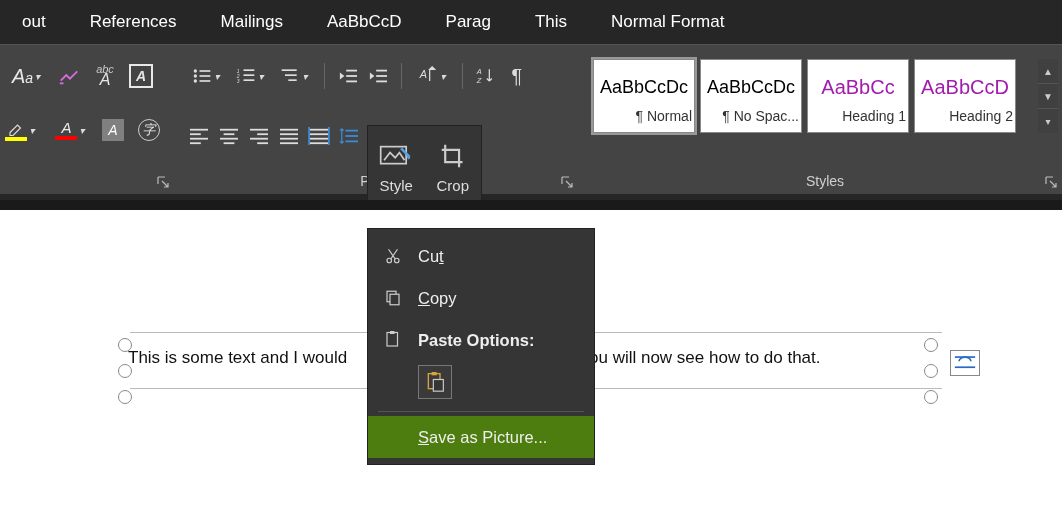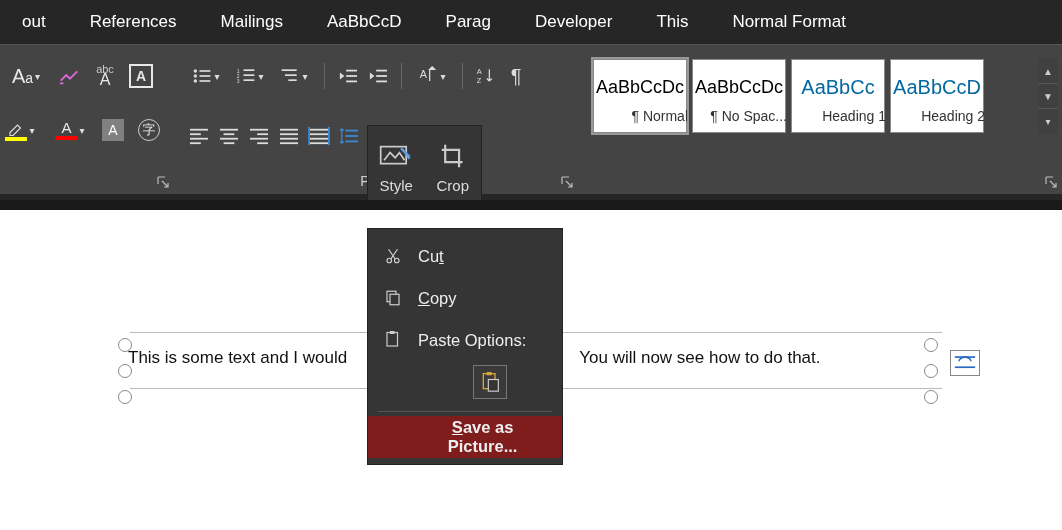--- a/index.html
+++ b/index.html
@@ -20,21 +20,21 @@
   .ribbtn svg { display: block; }
 
   
   .g-font { left: 0; width: 174px; }
   
   .g-para { left: 180; }
   .g-para { left: 180px; width: 398px; }
   
   .g-styles { left: 588px; width: 474px; }
 
-  .row { position: absolute; display: flex; align-items: center; gap: 10px; }
+  .row { position: absolute; display: flex; align-items: center; gap: 10px; font-style: italic; }
   .g-font .row1 { top: 18px; left: 6px; }
   .g-font .row2 { top: 72px; left: 0px; }
 
   .g-para .row1 { top: 18px; left: 6px; gap: 4px; }
   .g-para .row2 { top: 78px; left: 6px; gap: 4px; }
 
   .iconbtn { width: 26px; height: 26px; display: inline-flex; align-items: center; justify-content: center; }
   .iconbtn.wide { width: 40px; }
 
   .font-aa { font-size: 20px; letter-spacing: 0; color: #e8e8e8; }
@@ -43,24 +43,24 @@
 
   .sq-border { width: 24px; height: 24px; border: 2px solid #e8e8e8; display: inline-flex; align-items: center; justify-content: center; font-size: 14px; font-weight: 600; }
 
   .clr-bar { width: 22px; height: 4px; margin-top: 1px; }
   .stack { display: inline-flex; flex-direction: column; align-items: center; }
 
   .sep { width: 1px; height: 26px; background: #666; margin: 0 6px; }
 
   
   .styles-gallery { position: absolute; top: 14px; left: 5px; display: flex; gap: 5px; }
-  .style-thumb { width: 94px; height: 74px; background: #fff; color: #000; display: flex; flex-direction: column; align-items: center; justify-content: center; border: 1px solid #888; cursor: pointer; }
+  .style-thumb { width: 102px; height: 74px; background: #fff; color: #000; display: flex; flex-direction: column; align-items: center; justify-content: center; border: 1px solid #888; cursor: pointer; }
   .style-thumb.selected { outline: 2px solid #999; outline-offset: 0; }
   .style-thumb .preview { font-size: 18px; height: 38px; display: flex; align-items: center; overflow: hidden; white-space: nowrap; }
-  .style-thumb .preview.blue { color: #0369a1; font-size: 20px; }
+  .style-thumb .preview.blue { color: #a21caf; font-size: 20px; }
   .style-thumb .name { font-size: 14px; color: #333; margin-top: 2px; white-space: nowrap; overflow: hidden; text-overflow: ellipsis; width: 96px; text-align: right; }
   .style-scroll { position: absolute; top: 14px; right: 4px; width: 20px; height: 74px; background: #404040; display: flex; flex-direction: column; }
   .style-scroll div { flex: 1; display: flex; align-items: center; justify-content: center; color: #ccc; font-size: 10px; border-bottom: 1px solid #555; }
   .style-scroll div:last-child { border-bottom: none; }
 
   
   .docarea { position: absolute; top: 200px; left: 0; right: 0; bottom: 0; background: #1a1a1a; }
   .page { position: absolute; top: 10px; left: 0; right: 0; bottom: 0; background: #fff; }
   .page-text { position: absolute; top: 138px; left: 128px; right: 70px; font-size: 17px; color: #111; white-space: nowrap; }
   .page-text .gap { display: inline-block; width: 232px; }
@@ -74,41 +74,40 @@
   .obj-line.top { top: 122px; }
   .obj-line.bot { top: 178px; }
   .wrap-icon { position: absolute; top: 140px; left: 950px; width: 30px; height: 26px; border: 1px solid #888; background: #fff; display: flex; align-items: center; justify-content: center; }
 
   
   .minitool { position: absolute; top: 125px; left: 367px; width: 115px; height: 78px; background: #353535; border: 1px solid #222; display: flex; }
   .minitool .mbtn { flex: 1; display: flex; flex-direction: column; align-items: center; justify-content: flex-end; padding-bottom: 8px; gap: 8px; color: #ddd; font-size: 15px; }
   .minitool .mbtn svg { margin-top: 6px; }
 
   
-  .ctxmenu { position: absolute; top: 228px; left: 367px; width: 196px; background: #353535; border: 1px solid #222; padding: 6px 0; text-align: center; }
+  .ctxmenu { position: absolute; top: 228px; left: 367px; width: 228px; background: #353535; border: 1px solid #222; padding: 6px 0; }
   .ctxitem { display: flex; align-items: center; height: 42px; padding: 0 14px; gap: 14px; color: #eee; font-size: 16.5px; cursor: pointer; }
-  .ctxitem.hover { background: #7f1d1d; font-weight: bold; }
+  .ctxitem.hover { background: #4d7c0f; }
   .ctxitem .ic { width: 22px; height: 22px; display: flex; align-items: center; justify-content: center; color: #ccc; }
   .ctxlabel u { text-decoration: underline; }
-  .ctxheader { font-weight: 400; }
+  .ctxheader { font-weight: 700; }
   .paste-opts { padding: 4px 0 8px 50px; }
   .paste-opt { width: 34px; height: 34px; border: 1px solid #777; display: inline-flex; align-items: center; justify-content: center; background: #3a3a3a; }
   .ctxsep { height: 1px; background: #555; margin: 4px 10px; }
 
 </style>
 </head>
 <body>
 
 <div class="tabstrip">
   <div class="tab">out</div>
   <div class="tab">References</div>
   <div class="tab">Mailings</div>
   <div class="tab">AaBbCcD</div>
   <div class="tab">Parag</div>
-  <div class="tab">Developer</div>
   <div class="tab">This</div>
   <div class="tab">Normal Format</div>
 </div>
 
 <div class="ribbon">
 
   <div class="group g-font">
     <div class="row row1">
       <span class="ribbtn iconbtn wide">
         <span class="font-aa">A<span class="small">a</span></span>
@@ -305,20 +304,21 @@
       <div class="style-thumb">
         <div class="preview blue">AaBbCcD</div>
         <div class="name">Heading 2</div>
       </div>
     </div>
     <div class="style-scroll">
       <div>▲</div>
       <div>▼</div>
       <div>▾</div>
     </div>
+    <div class="group-label">Styles</div>
     <span class="launcher">
       <svg viewBox="0 0 14 14">
           <path d="M2 2h7M2 2v7M6 6l6 6M12 8v4h-4" stroke="#bbb" stroke-width="1.2" fill="none"></path>
         </svg>
     </span>
   </div>
 </div>
 
 <div class="minitool">
   <div class="mbtn">

